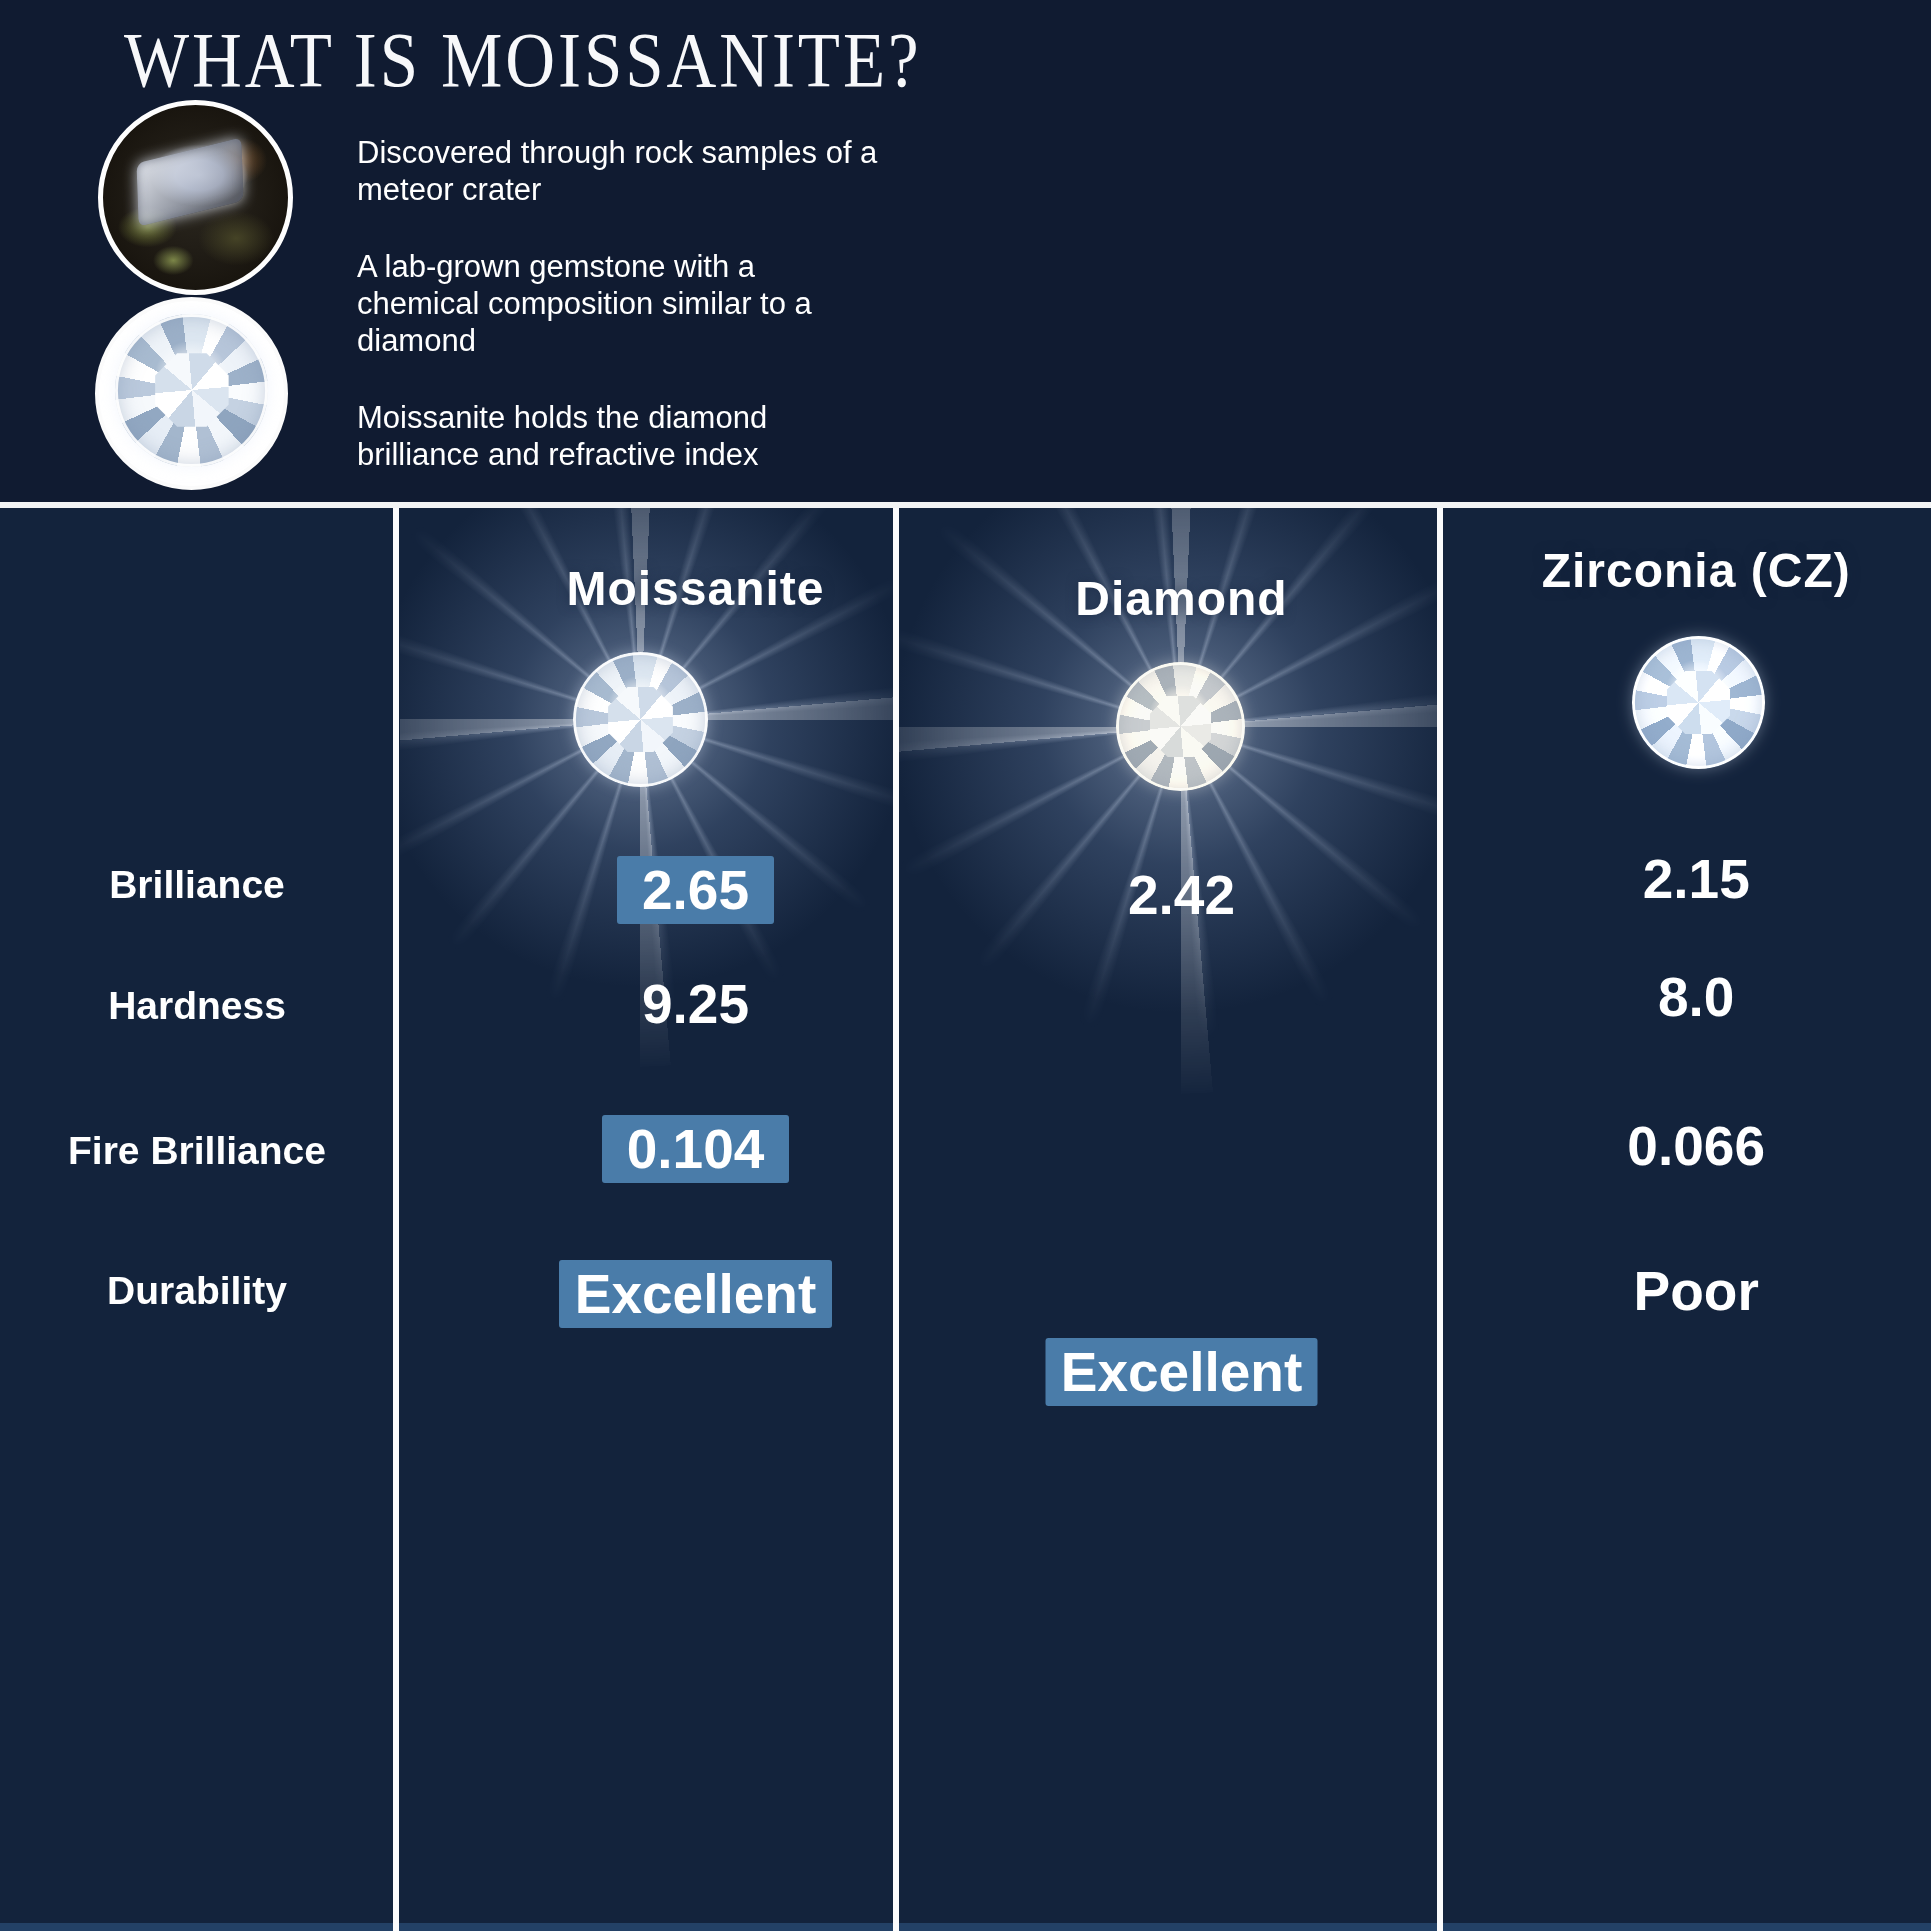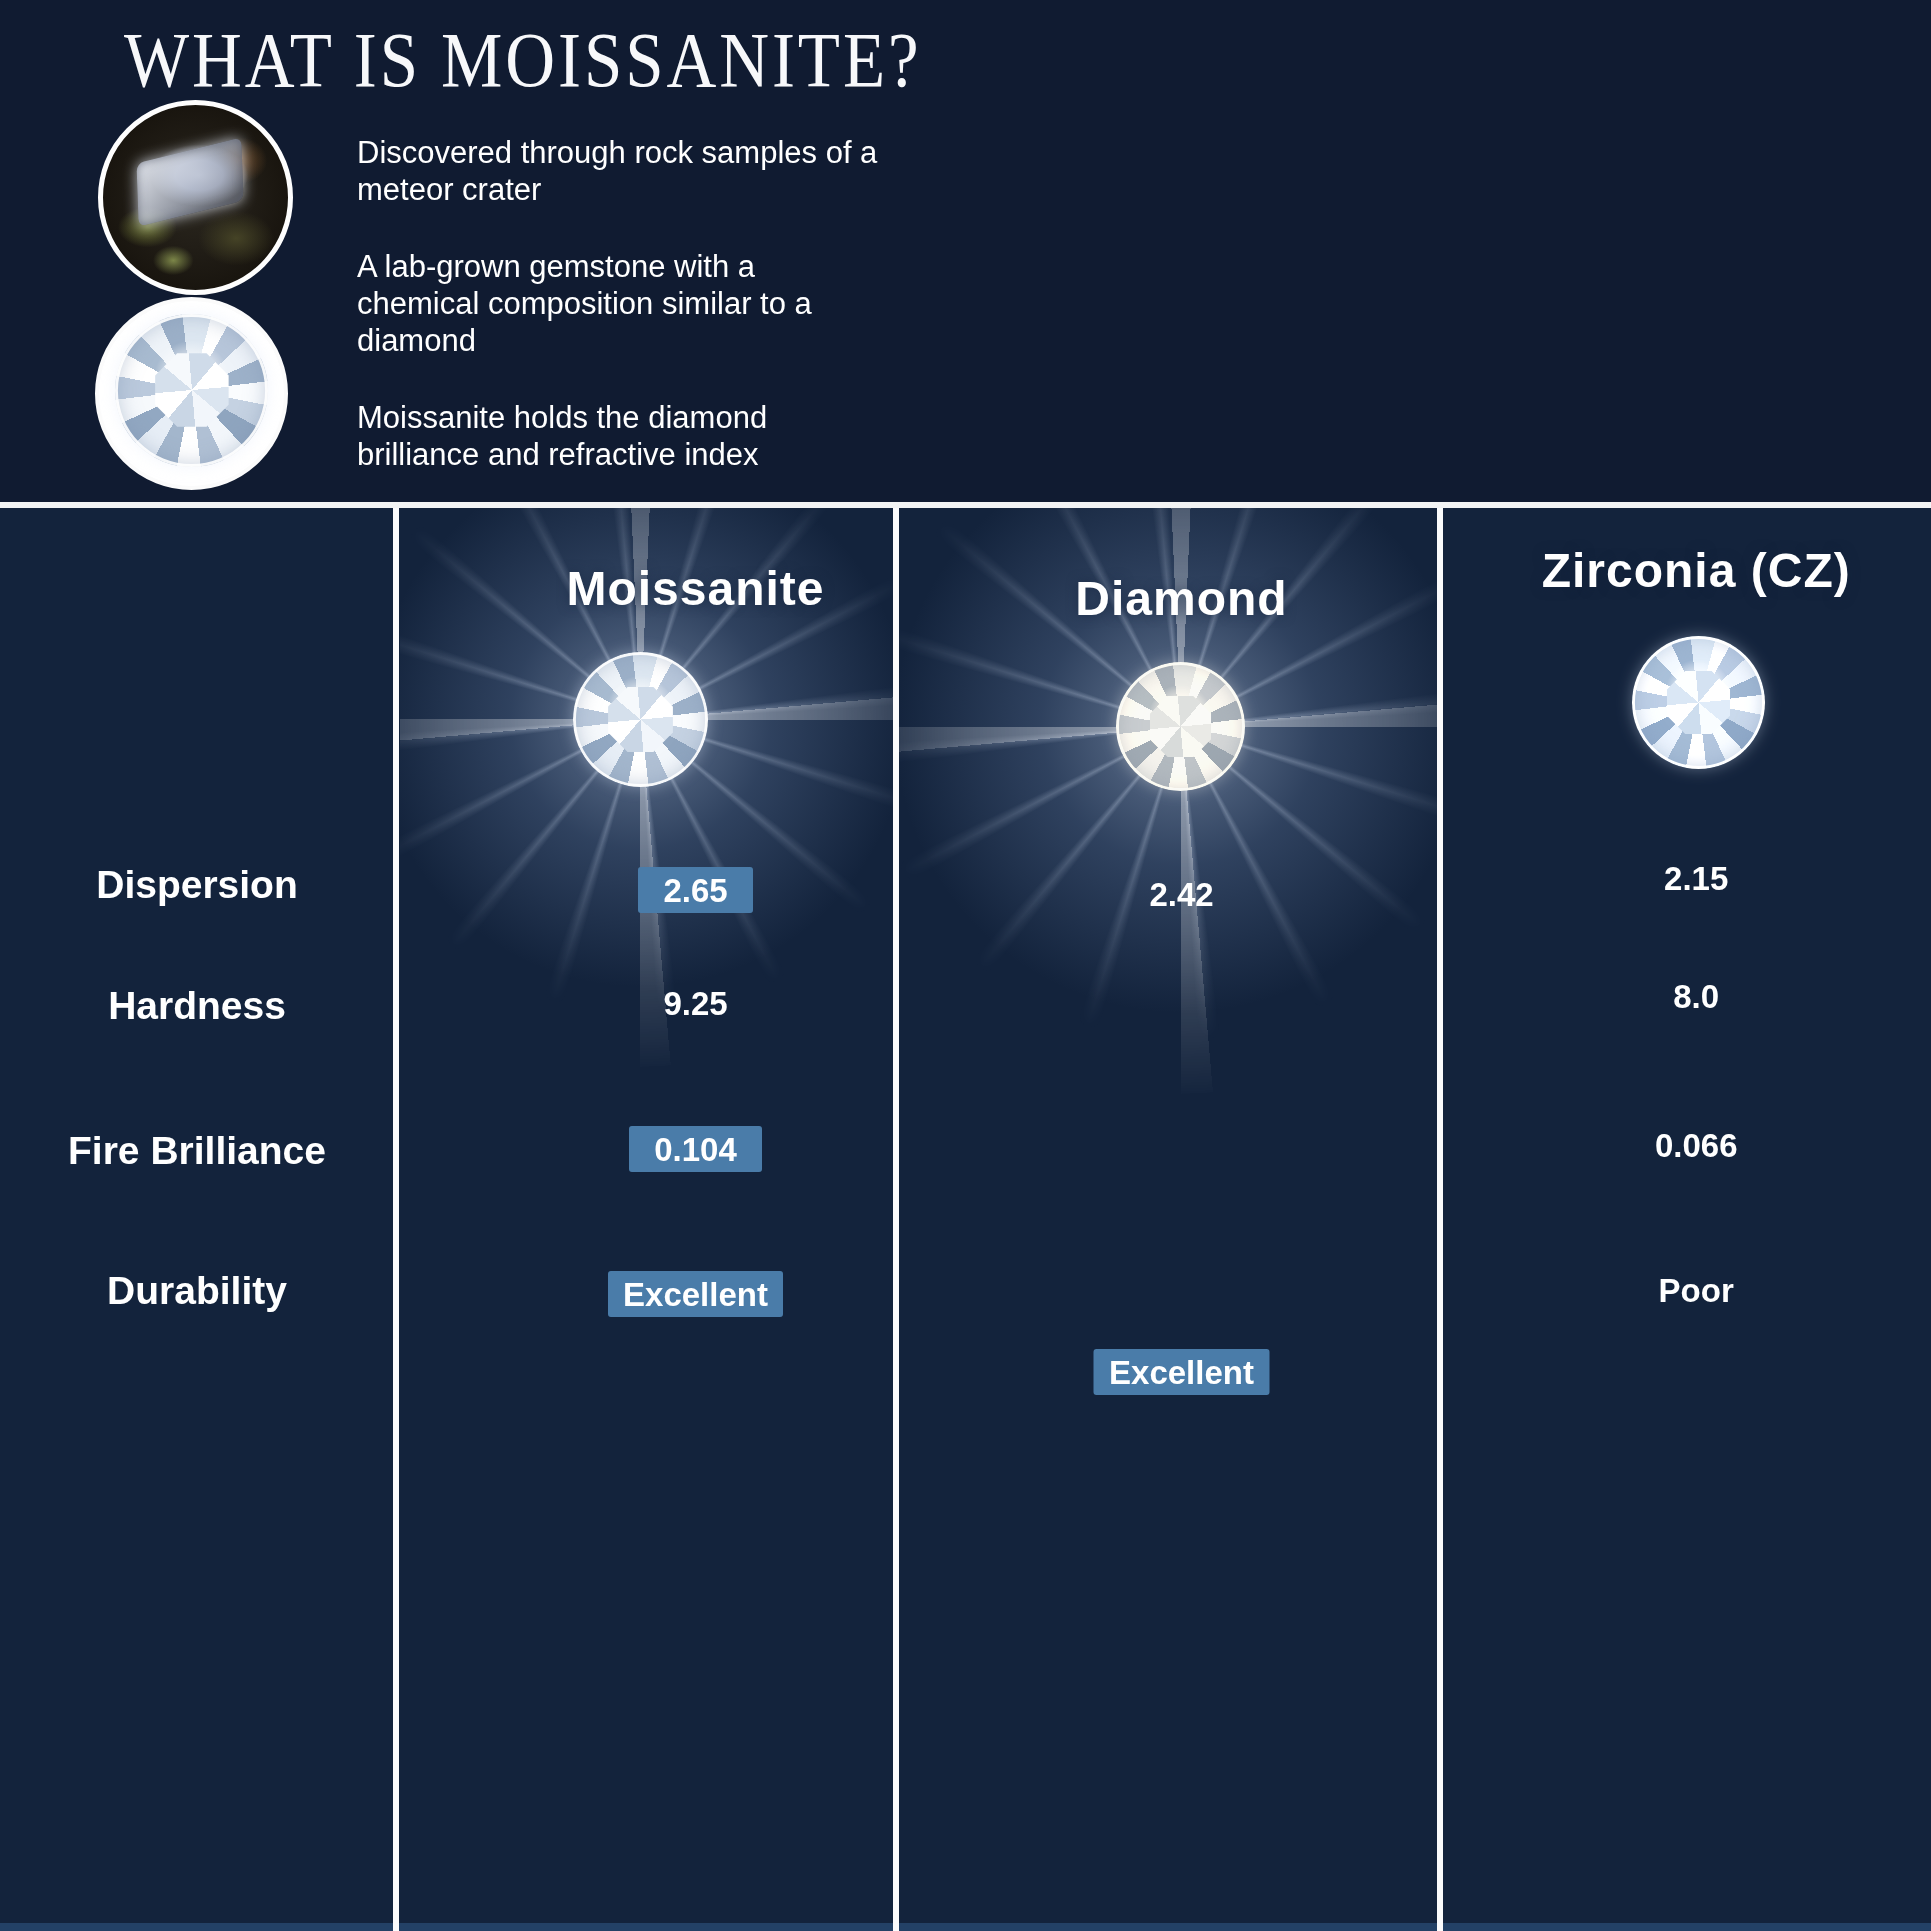--- a/index.html
+++ b/index.html
@@ -69,21 +69,21 @@
     clip-path:polygon(30% 0,70% 0,100% 30%,100% 70%,70% 100%,30% 100%,0 70%,0 30%);}
   .gem-warm{filter:sepia(.22) saturate(.85) brightness(.98);}
   .gem-cool{filter:saturate(1.15) brightness(1.03);}
 
   .colhead{position:absolute;height:62px;display:flex;align-items:center;justify-content:center;
            font-size:48px;font-weight:700;letter-spacing:1px;z-index:3;white-space:nowrap;
            text-shadow:0 0 11.6px rgba(20,35,60,.6);}
   .rowlabel{position:absolute;left:0;width:394px;height:58px;display:flex;align-items:center;justify-content:center;
             font-size:39px;font-weight:700;z-index:3;white-space:nowrap;}
   .cell{position:absolute;height:58px;display:flex;align-items:center;justify-content:center;
-        font-size:33px;font-weight:700;z-index:3;white-space:nowrap;}
+        font-size:55px;font-weight:700;z-index:3;white-space:nowrap;}
   .cellzone1{left:400px;width:591px}
   .cellzone2{left:899px;width:538px;transform:translateX(13.5px)}
   .cellzone3{left:1442px;width:489px;transform:translateX(9.7px)}
   .boxed{background:#4a7ca9;border-radius:2.9px;padding:6.8px 25px;line-height:1;}
   .boxed.wide{padding:6.8px 15.4px;}
 </style>
 </head>
 <body>
 
 <div class="page">
@@ -119,21 +119,21 @@
       <div class="gem gem-warm" style="left:217px;top:160px;width:129px;height:129px;"></div>
     </div>
     <div class="col colzone3">
       <div class="gem gem-cool" style="left:190px;top:134px;width:133px;height:133px;"></div>
     </div>
 
     <div class="colhead cellzone1" style="top:55px;">Moissanite</div>
     <div class="colhead cellzone2" style="top:65px;">Diamond</div>
     <div class="colhead cellzone3" style="top:37px;">Zirconia (CZ)</div>
 
-    <div class="rowlabel" style="top:354px;">Dispersion</div>
+    <div class="rowlabel" style="top:354px;">Brilliance</div>
     <div class="rowlabel" style="top:475px;">Hardness</div>
     <div class="rowlabel" style="top:620px;">Fire Brilliance</div>
     <div class="rowlabel" style="top:760px;">Durability</div>
 
     <div class="cell cellzone1" style="top:359px;">
       <span class="boxed">2.65</span>
       </div>
     <div class="cell cellzone1" style="top:473px;">9.25</div>
     <div class="cell cellzone1" style="top:618px;">
       <span class="boxed">0.104</span>

